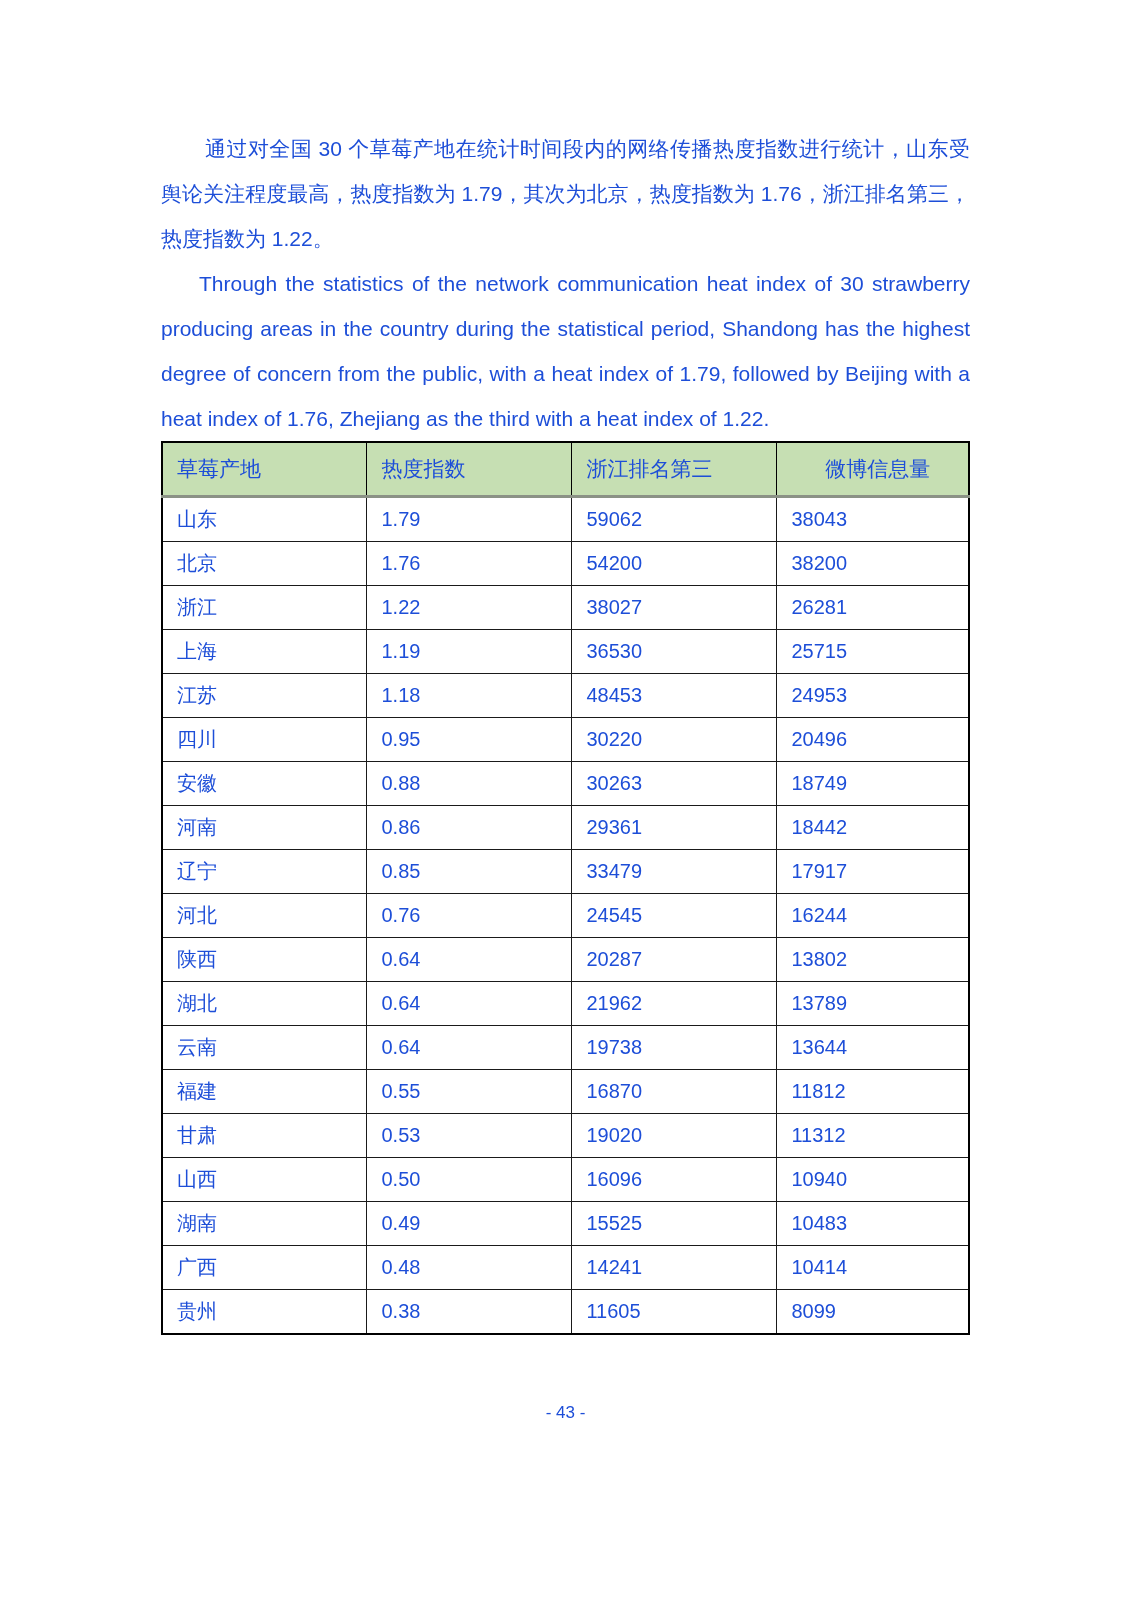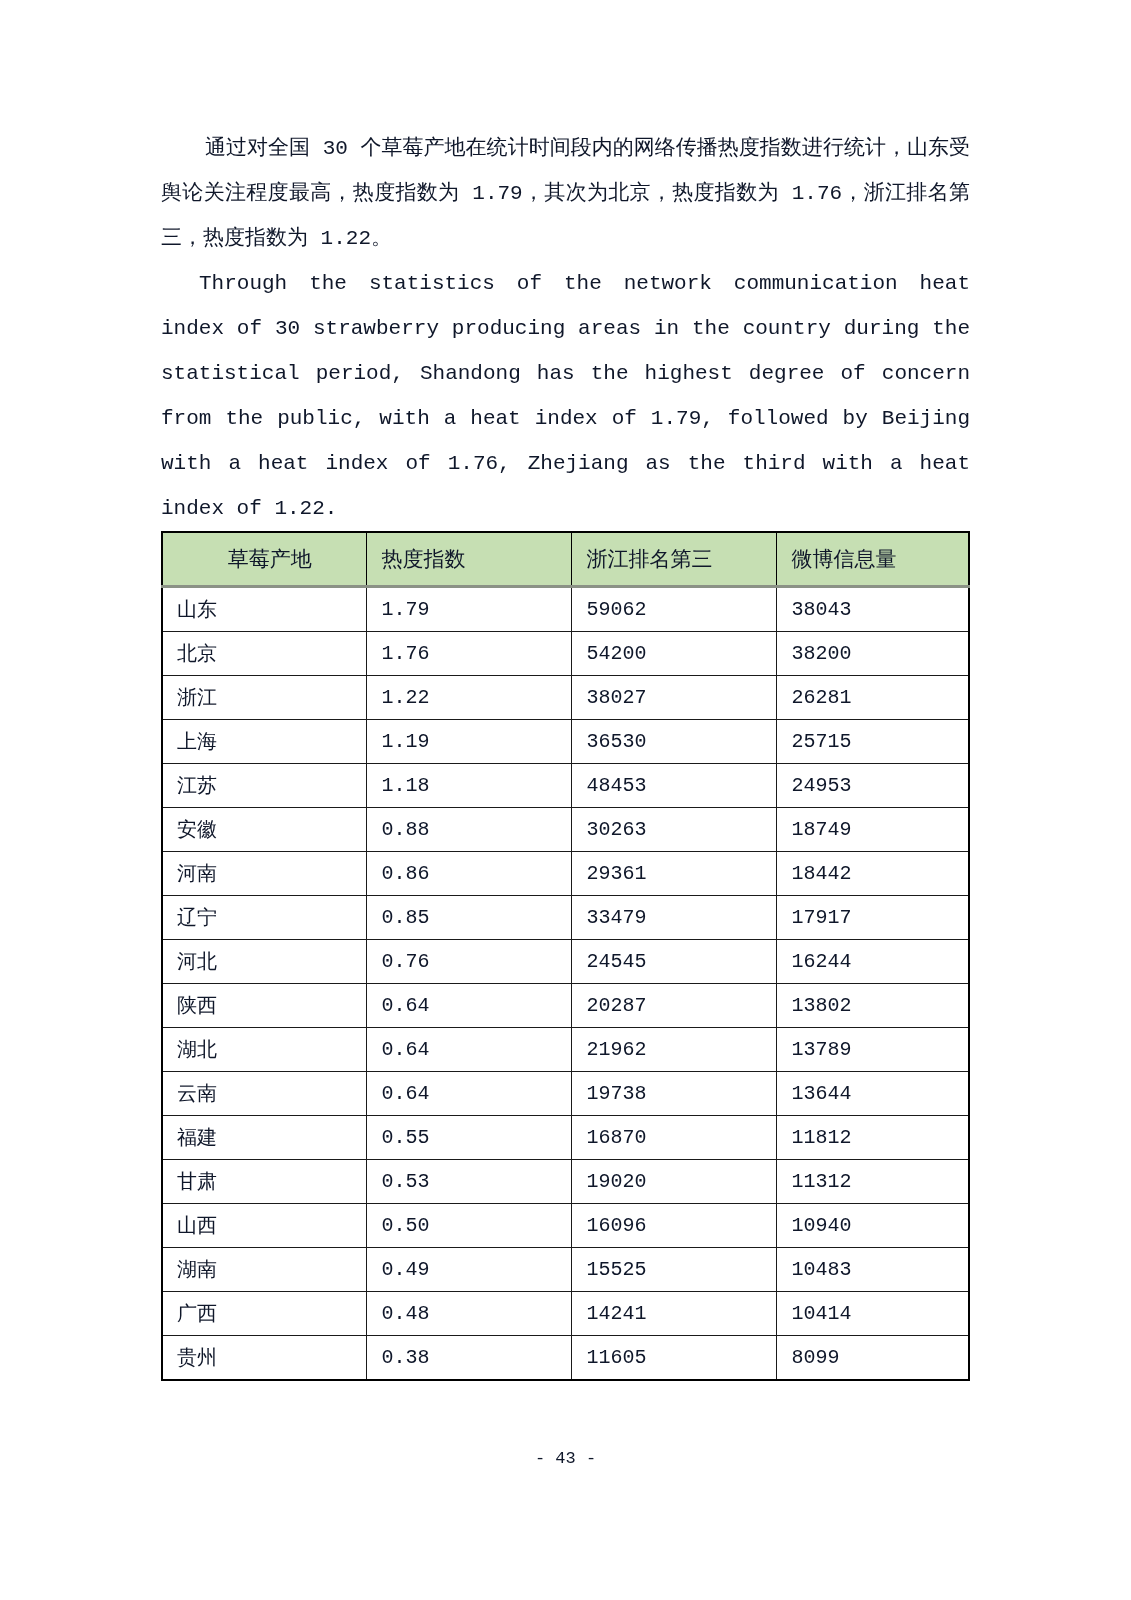--- a/index.html
+++ b/index.html
@@ -3,22 +3,22 @@
 <meta charset="utf-8">
 <style>
   html, body { margin: 0; padding: 0; background: #ffffff; }
   .page {
     position: relative;
     width: 1131px;
     height: 1600px;
     box-sizing: border-box;
     padding: 126px 161px 0 161px;
     background: #ffffff;
-    color: #0f172a;
-    font-family: Liberation Mono, monospace;
+    color: #1d4ed8;
+    font-family: Liberation Sans, sans-serif;
   }
   .para {
     margin: 0;
     font-size: 21px;
     line-height: 45px;
     text-align: justify;
   }
   .para.zh { text-indent: 44px; }
   .para.en { text-indent: 38px; }
   table.data-table {
@@ -62,24 +62,24 @@
 
   <table class="data-table">
     <colgroup>
       <col class="c1">
         <col class="c2">
         <col class="c3">
         <col class="c4">
     </colgroup>
     <thead>
       <tr>
-        <th style="background: rgb(198, 223, 179); text-align: center;">草莓产地</th>
+        <th style="background: rgb(198, 223, 179);">草莓产地</th>
         <th style="background: rgb(198, 223, 179);">热度指数</th>
         <th style="background: rgb(198, 223, 179);">浙江排名第三</th>
-        <th style="background: rgb(198, 223, 179);">微博信息量</th>
+        <th style="background: rgb(198, 223, 179); text-align: center;">微博信息量</th>
       </tr>
     </thead>
     <tbody>
         <tr>
           <td>山东</td>
           <td>1.79</td>
           <td>59062</td>
           <td>38043</td>
         </tr>
         <tr>
@@ -100,20 +100,26 @@
           <td>36530</td>
           <td>25715</td>
         </tr>
         <tr>
           <td>江苏</td>
           <td>1.18</td>
           <td>48453</td>
           <td>24953</td>
         </tr>
         <tr>
+          <td>四川</td>
+          <td>0.95</td>
+          <td>30220</td>
+          <td>20496</td>
+        </tr>
+        <tr>
           <td>安徽</td>
           <td>0.88</td>
           <td>30263</td>
           <td>18749</td>
         </tr>
         <tr>
           <td>河南</td>
           <td>0.86</td>
           <td>29361</td>
           <td>18442</td>

